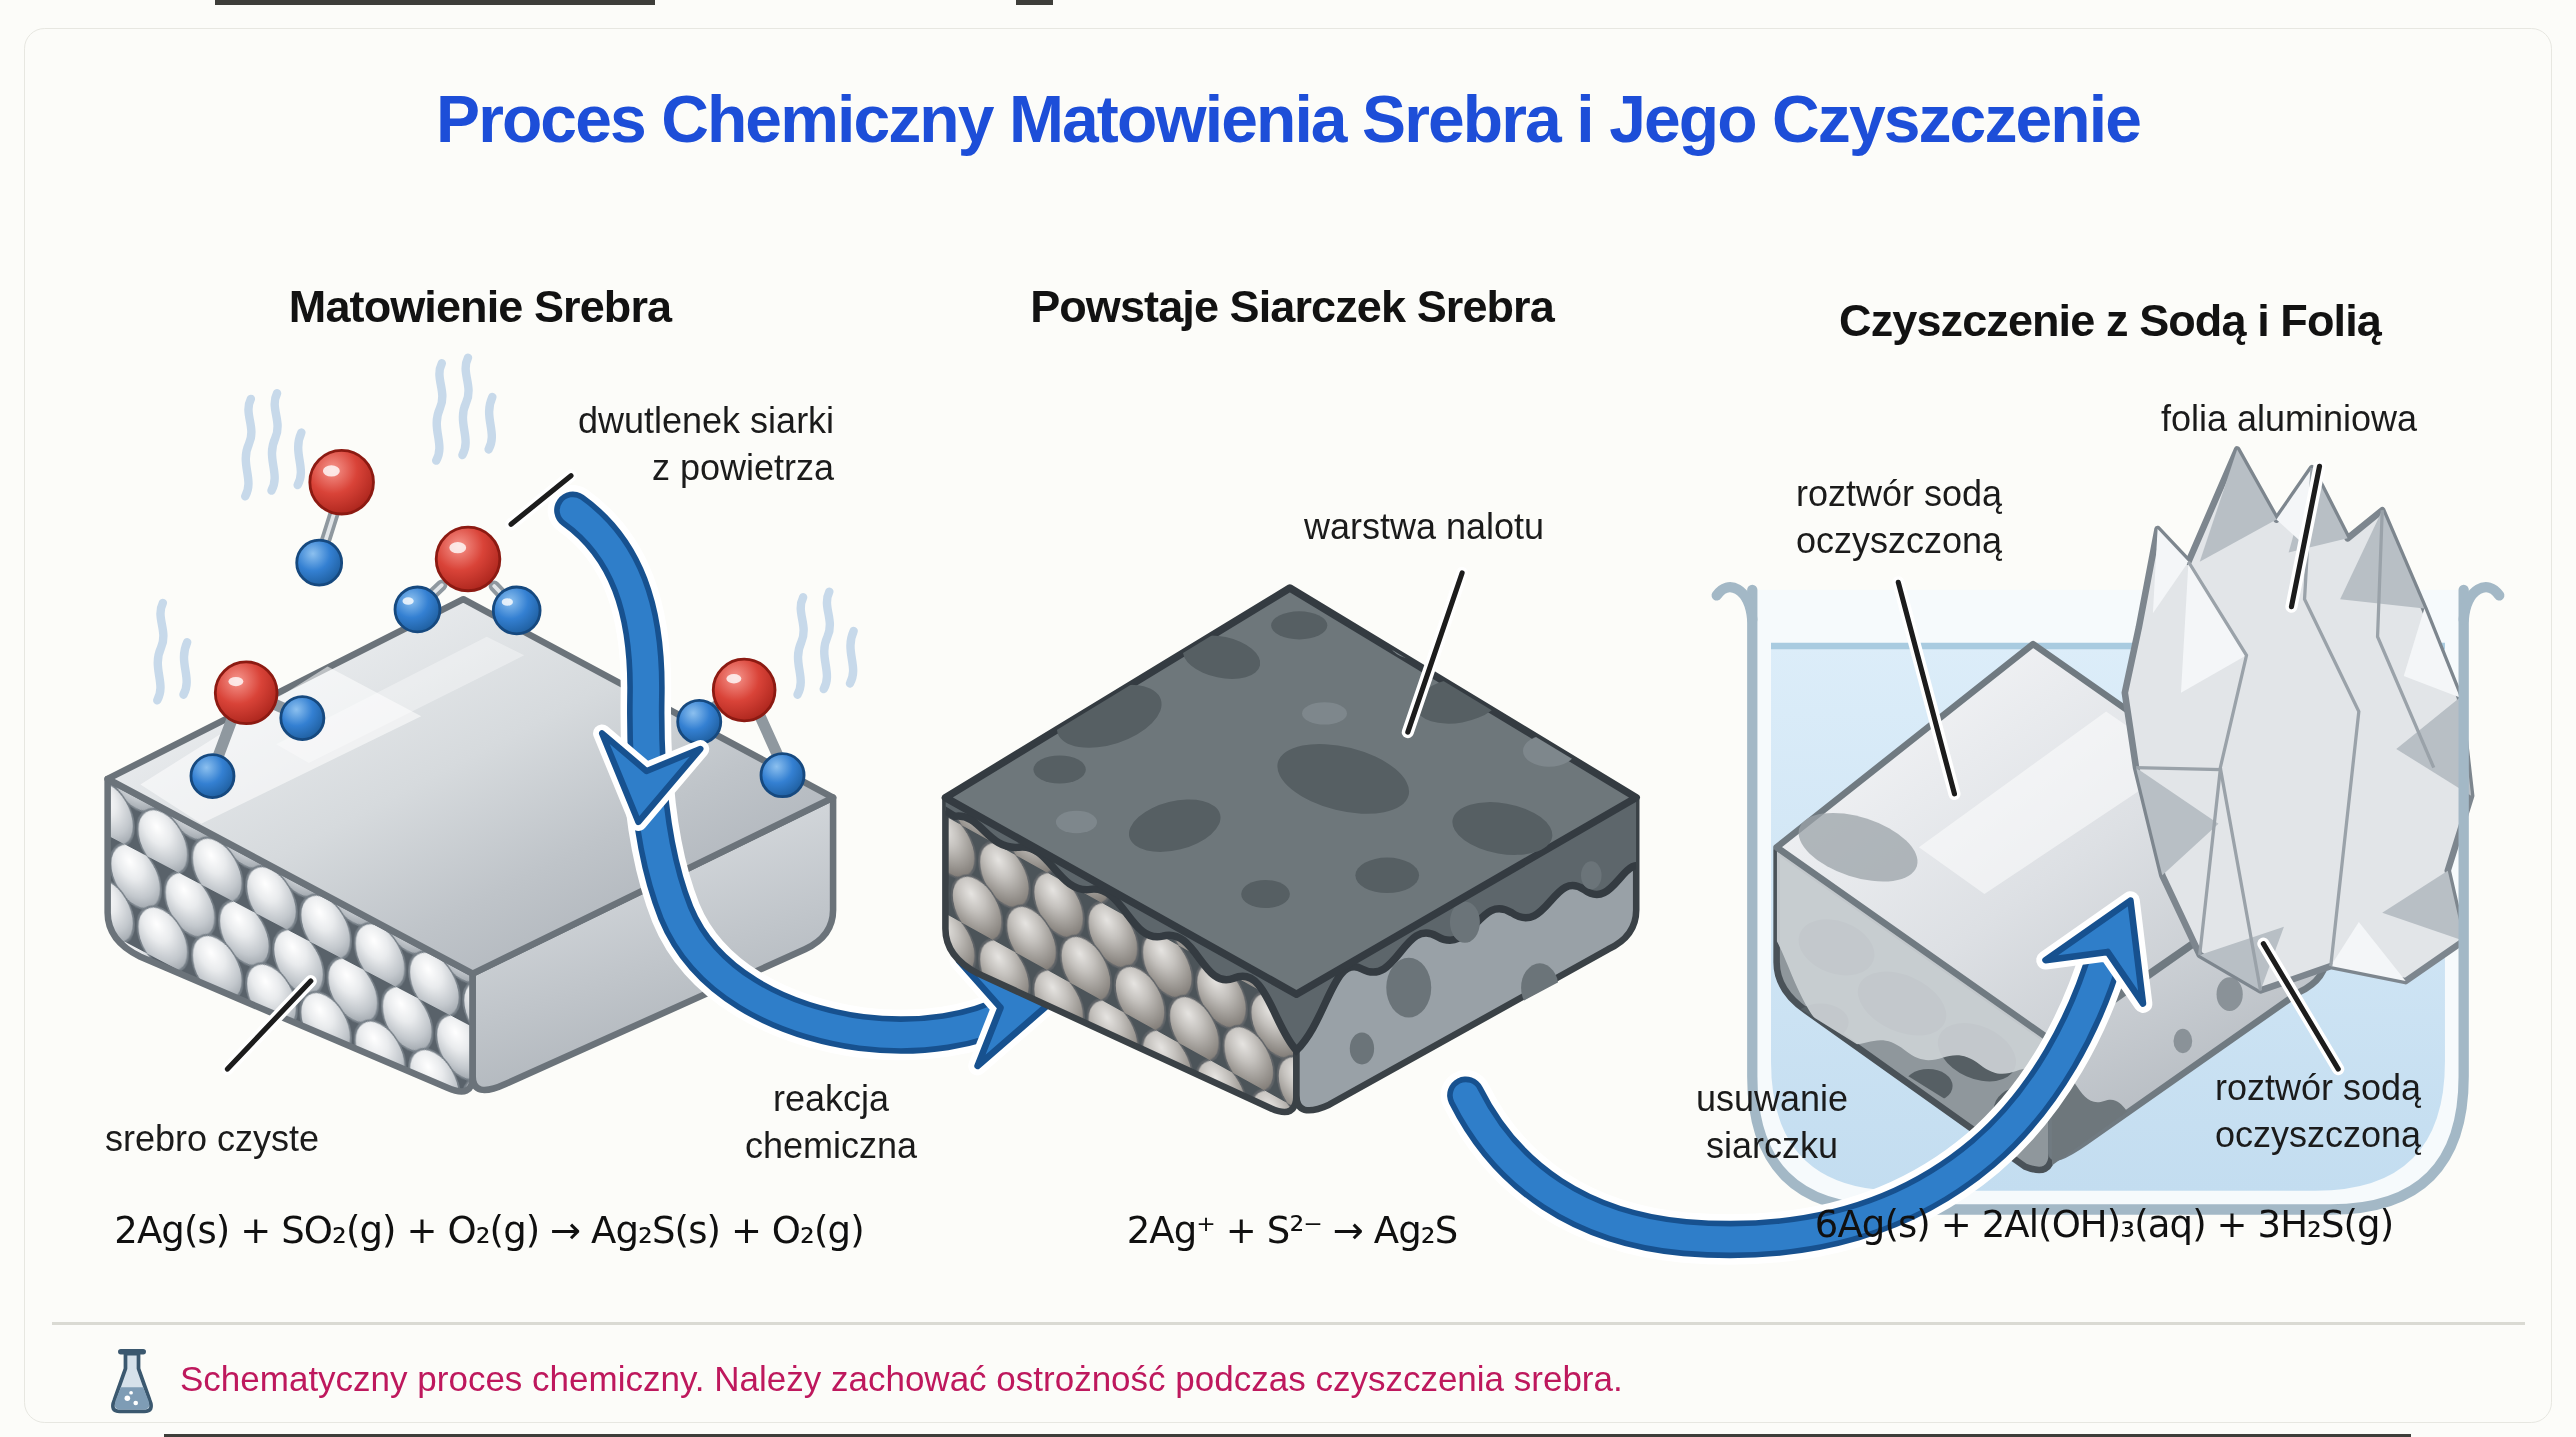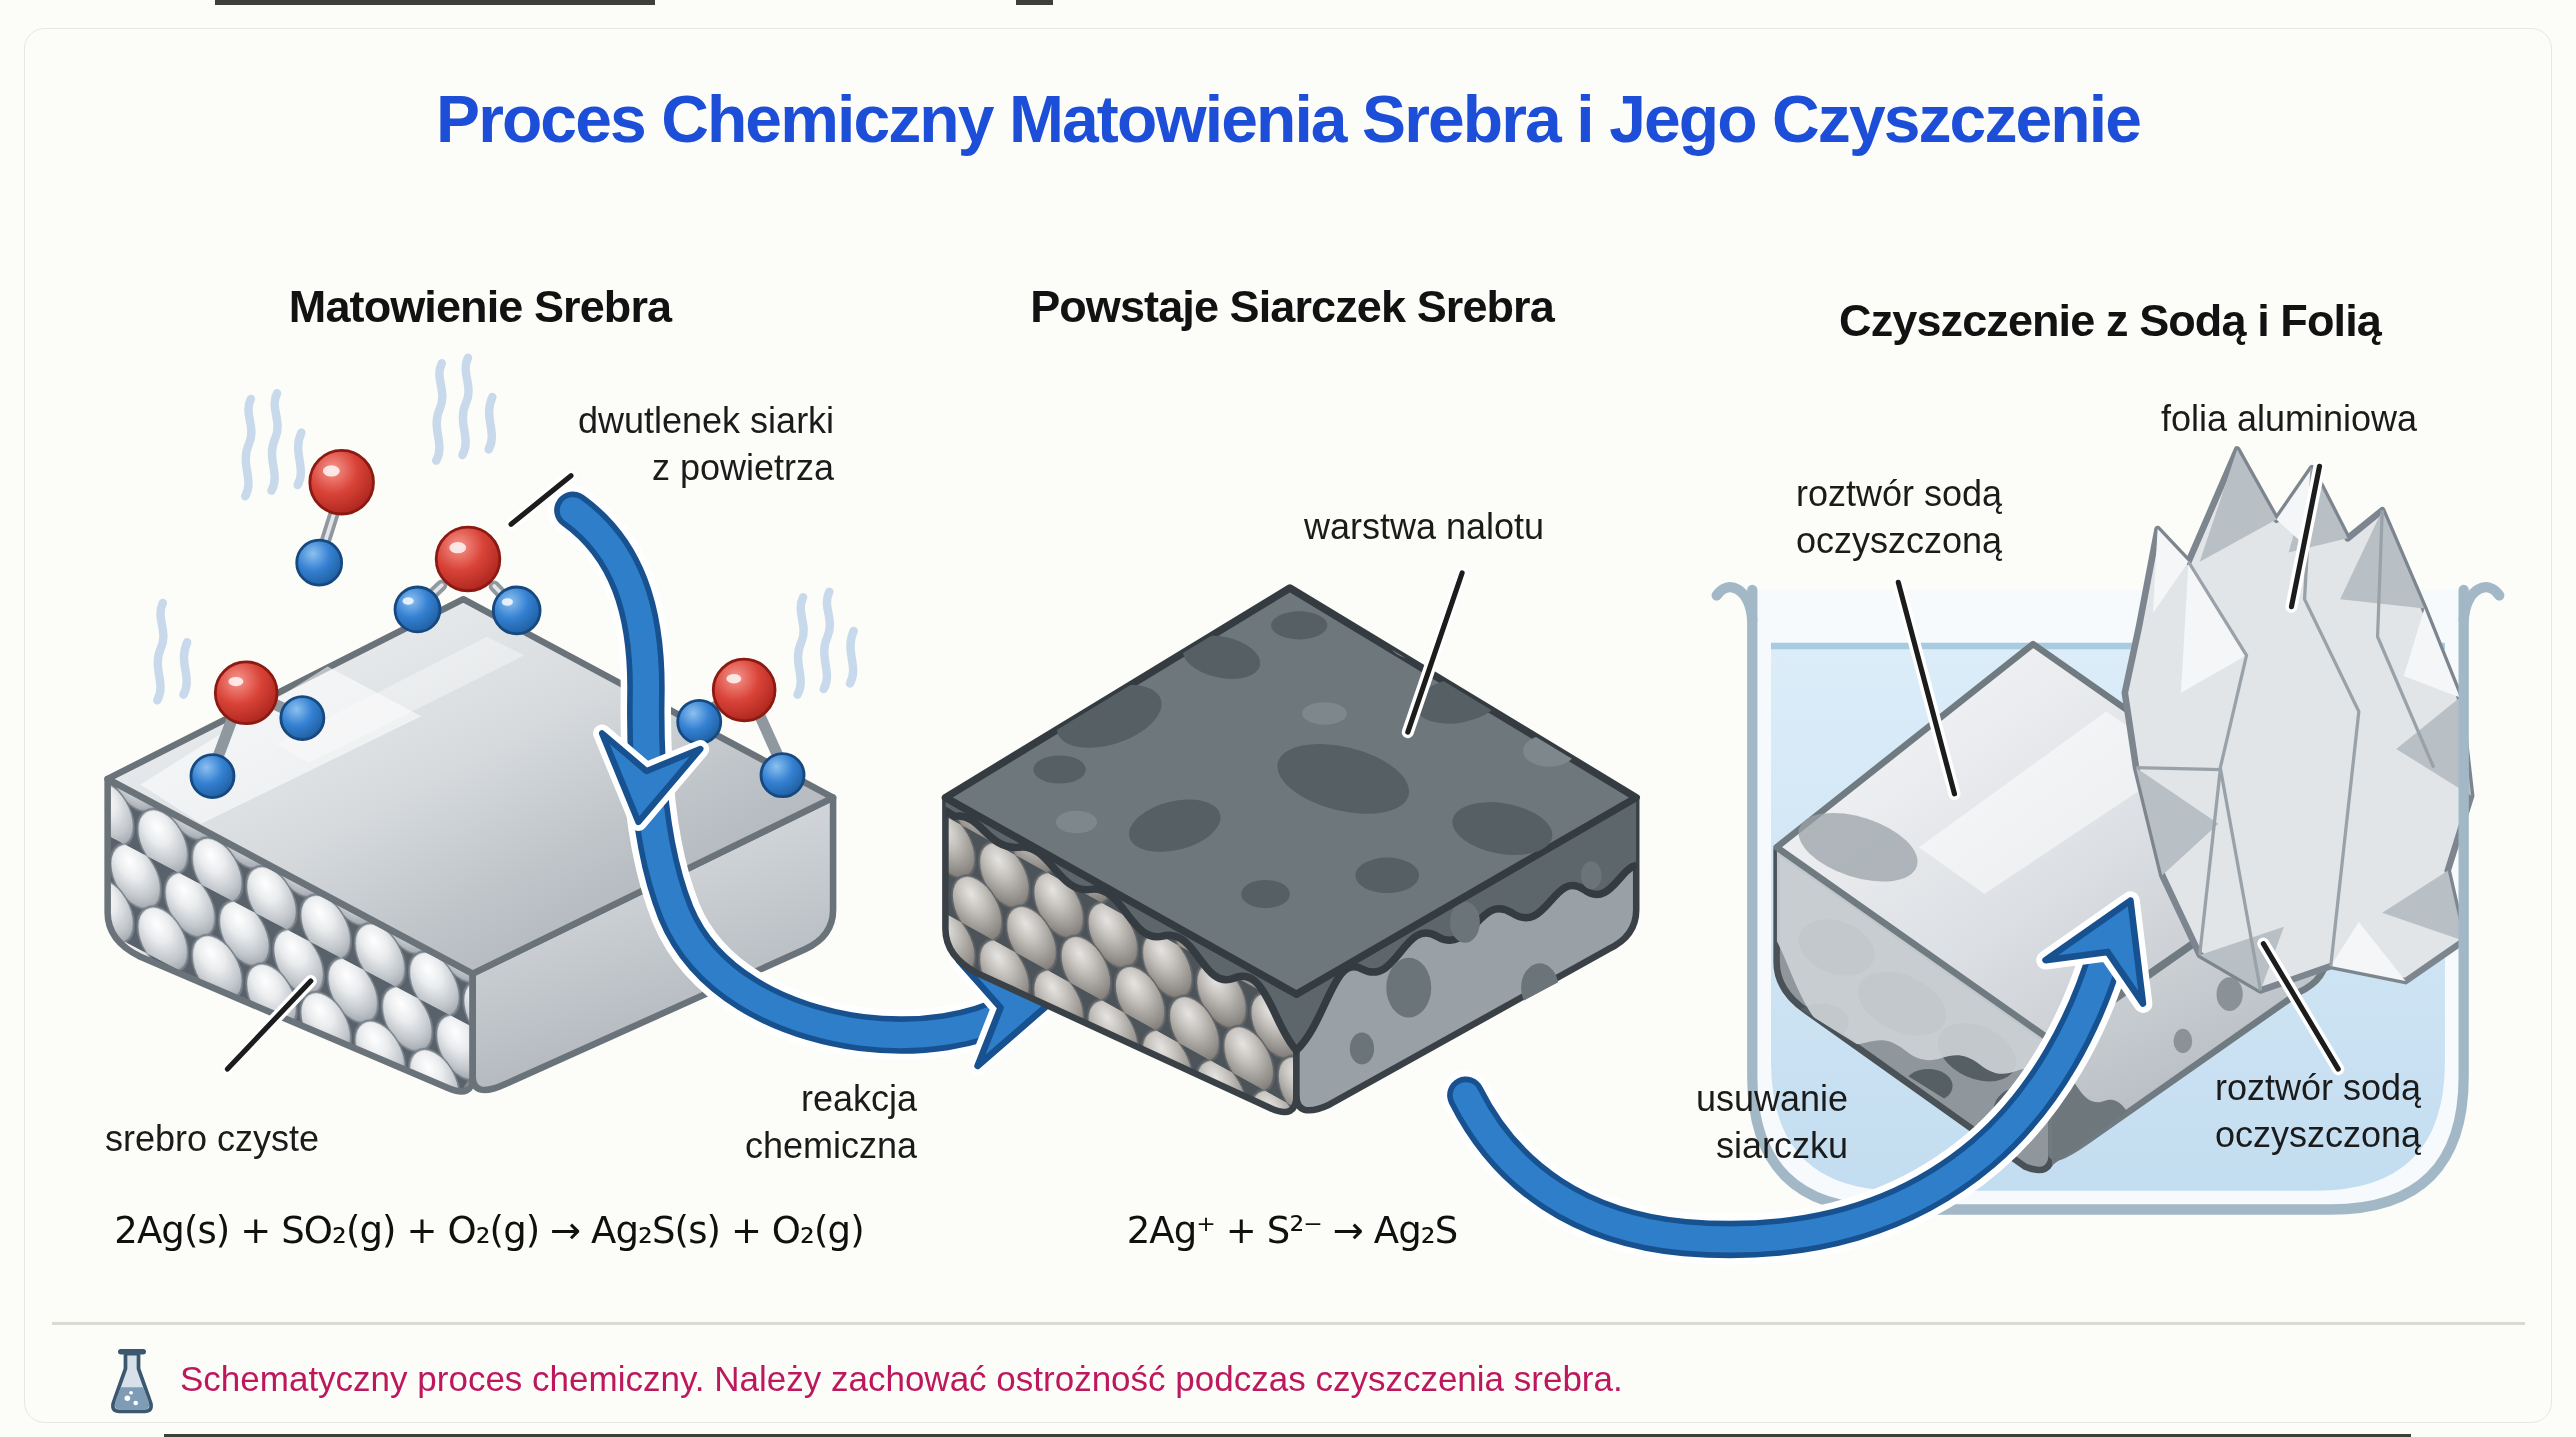--- a/index.html
+++ b/index.html
@@ -5,21 +5,21 @@
   html,body{margin:0;padding:0;}
   body{
     width:2576px;height:1438px;position:relative;overflow:hidden;
     background:#fcfcf9;
     font-family:"Liberation Sans",sans-serif;color:#161616;
   }
   .card-border{position:absolute;left:24px;top:28px;right:24px;bottom:15px;
     border:1.9px solid #e7e7e1;border-radius:20.6px;z-index:0;}
   .art{position:absolute;left:0;top:0;z-index:1;}
   .txt{position:absolute;z-index:2;white-space:nowrap;text-align:right;}
-  .center{transform:translateX(-50%);}
+  .center{transform:translateX(-50%);text-align:center;}
   #title{left:0;right:0;top:81px;text-align:center;font-size:66px;font-weight:700;
     letter-spacing:-1.9px;color:#1d4ed8;}
   .panel-header{font-size:45px;font-weight:700;letter-spacing:-0.9px;color:#121212;top:281px;}
   .lbl{font-size:36px;line-height:1.3;color:#1b1b1b;}
   .lbl span{display:block;}
   .eq{font-family:"DejaVu Sans","Liberation Sans",sans-serif;font-size:37px;
     letter-spacing:-0.9px;line-height:1.2;color:#101010;}
   .divider{position:absolute;left:52px;top:1322px;width:2473px;height:2.8px;
     background:#dadad3;z-index:2;}
   #footer-note{left:180px;top:1359px;font-size:35px;color:#be185d;}
@@ -357,20 +357,21 @@
 <div class="txt lbl center" style="left:2289px;top:396px;">folia aluminiowa</div>
 
 <div class="txt lbl center" style="left:2318px;top:1065px;">
   <span>roztwór sodą</span>
   <span>oczyszczoną</span>
 </div>
 
 <div class="txt eq center" style="left:489px;top:1209px;">2Ag(s) + SO₂(g) + O₂(g) → Ag₂S(s) + O₂(g)</div>
 <div class="txt eq center" style="left:1292px;top:1209px;">2Ag⁺ + S²⁻ → Ag₂S</div>
 <div class="txt eq center" style="left:2104px;top:1203px;">
+  <span style="display:block;">6Ag(s) + 2Al(OH)₃(aq) + 3H₂S(g)</span>
 </div>
 
 <div class="divider"></div>
 
 <div class="flask-wrap">
   <svg width="54" height="73" viewBox="0 0 58 78">
     <path d="M22 8 L22 24 L10 58 Q5 70 16 70 L42 70 Q53 70 48 58 L36 24 L36 8 Z" fill="#d6e1ea" stroke="#3b586f" stroke-width="4" stroke-linejoin="round"></path>
     <path d="M17 44 L11.5 58 Q8 68 17 68 L41 68 Q50 68 46.5 58 L41 44 Z" fill="#7e9cb5"></path>
     <line x1="17" y1="6" x2="41" y2="6" stroke="#3b586f" stroke-width="6" stroke-linecap="round"></line>
     <circle cx="24" cy="56" r="3" fill="#ffffff"></circle>

